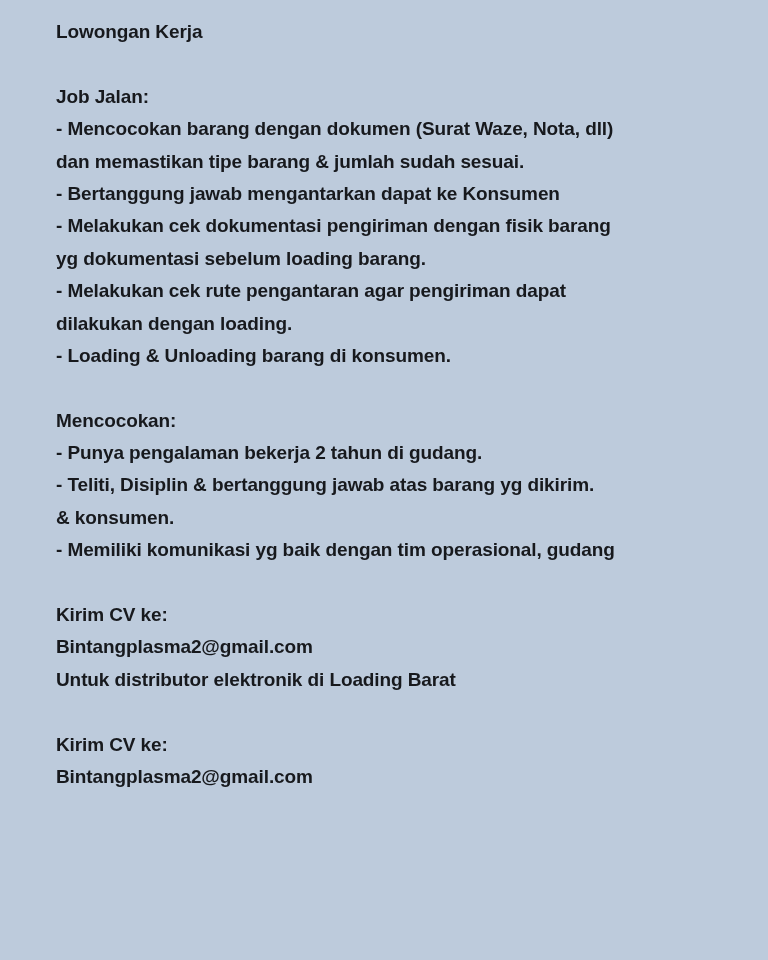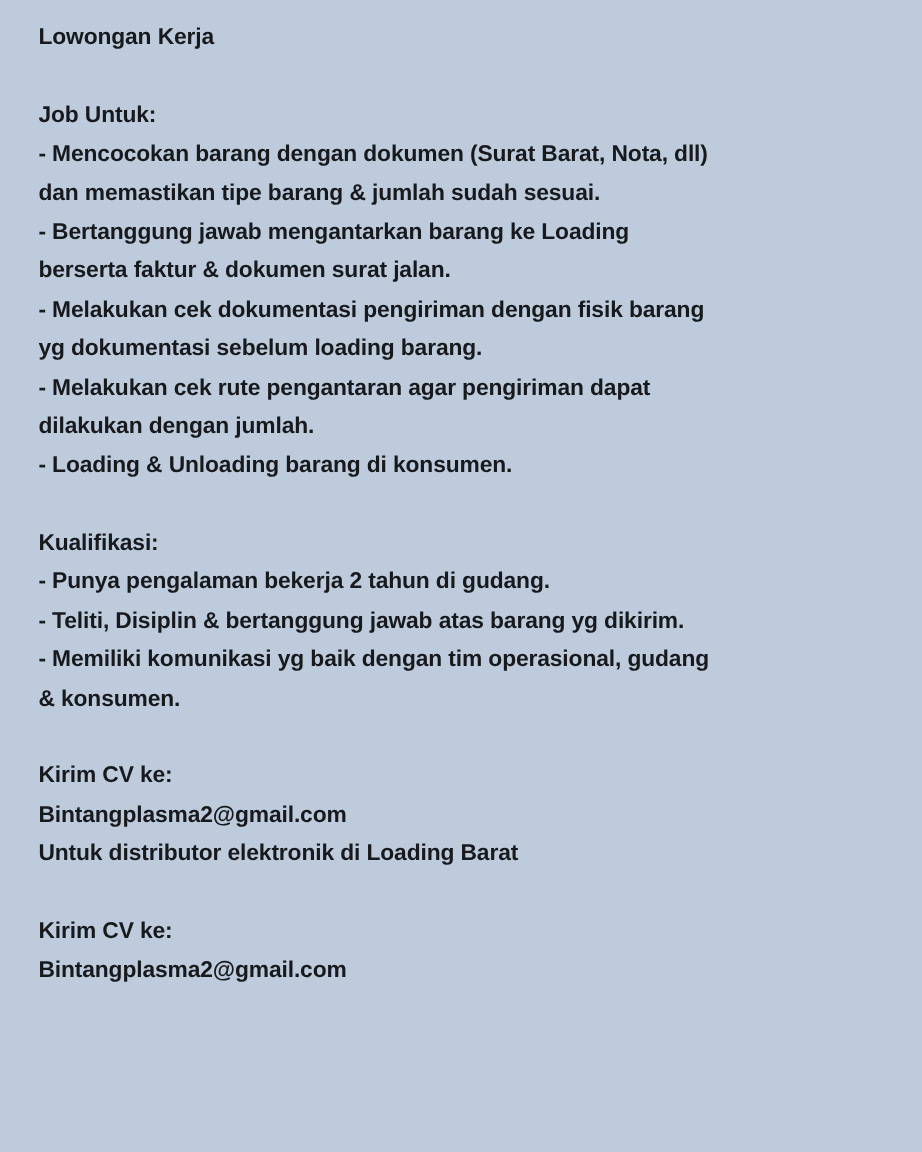--- a/index.html
+++ b/index.html
@@ -8,21 +8,21 @@
     }
     body {
       width: 768px;
       height: 960px;
       background: #bdcbdc;
       overflow: hidden;
       position: relative;
     }
     .doc {
       position: absolute;
-      left: 32px;
+      left: 56px;
       top: 16px;
       width: 700px;
       font-family: "Liberation Sans", sans-serif;
       font-weight: bold;
       font-size: 19px;
       line-height: 32.4px;
       color: #17191d;
       letter-spacing: -0.1px;
     }
     .line {
@@ -33,37 +33,36 @@
       height: 32.4px;
     }
   </style>
 </head>
 <body>
 
 <div class="doc">
   <div class="line">Lowongan Kerja</div>
   <div class="blank"></div>
 
-  <div class="line">Job Untuk:</div>
-  <div class="line">- Mencocokan barang dengan dokumen (Surat Barat, Nota, dll)</div>
+  <div class="line">Job Jalan:</div>
+  <div class="line">- Mencocokan barang dengan dokumen (Surat Waze, Nota, dll)</div>
   <div class="line">dan memastikan tipe barang &amp; jumlah sudah sesuai.</div>
-  <div class="line">- Bertanggung jawab mengantarkan barang ke Loading</div>
-  <div class="line">berserta faktur &amp; dokumen surat jalan.</div>
+  <div class="line">- Bertanggung jawab mengantarkan dapat ke Konsumen</div>
   <div class="line">- Melakukan cek dokumentasi pengiriman dengan fisik barang</div>
   <div class="line">yg dokumentasi sebelum loading barang.</div>
   <div class="line">- Melakukan cek rute pengantaran agar pengiriman dapat</div>
-  <div class="line">dilakukan dengan jumlah.</div>
+  <div class="line">dilakukan dengan loading.</div>
   <div class="line">- Loading &amp; Unloading barang di konsumen.</div>
   <div class="blank"></div>
 
-  <div class="line">Kualifikasi:</div>
+  <div class="line">Mencocokan:</div>
   <div class="line">- Punya pengalaman bekerja 2 tahun di gudang.</div>
   <div class="line">- Teliti, Disiplin &amp; bertanggung jawab atas barang yg dikirim.</div>
+  <div class="line">&amp; konsumen.</div>
   <div class="line">- Memiliki komunikasi yg baik dengan tim operasional, gudang</div>
-  <div class="line">&amp; konsumen.</div>
   <div class="blank"></div>
 
   <div class="line">Kirim CV ke:</div>
   <div class="line">Bintangplasma2@gmail.com</div>
   <div class="line">Untuk distributor elektronik di Loading Barat</div>
   <div class="blank"></div>
 
   <div class="line">Kirim CV ke:</div>
   <div class="line">Bintangplasma2@gmail.com</div>
 </div>

